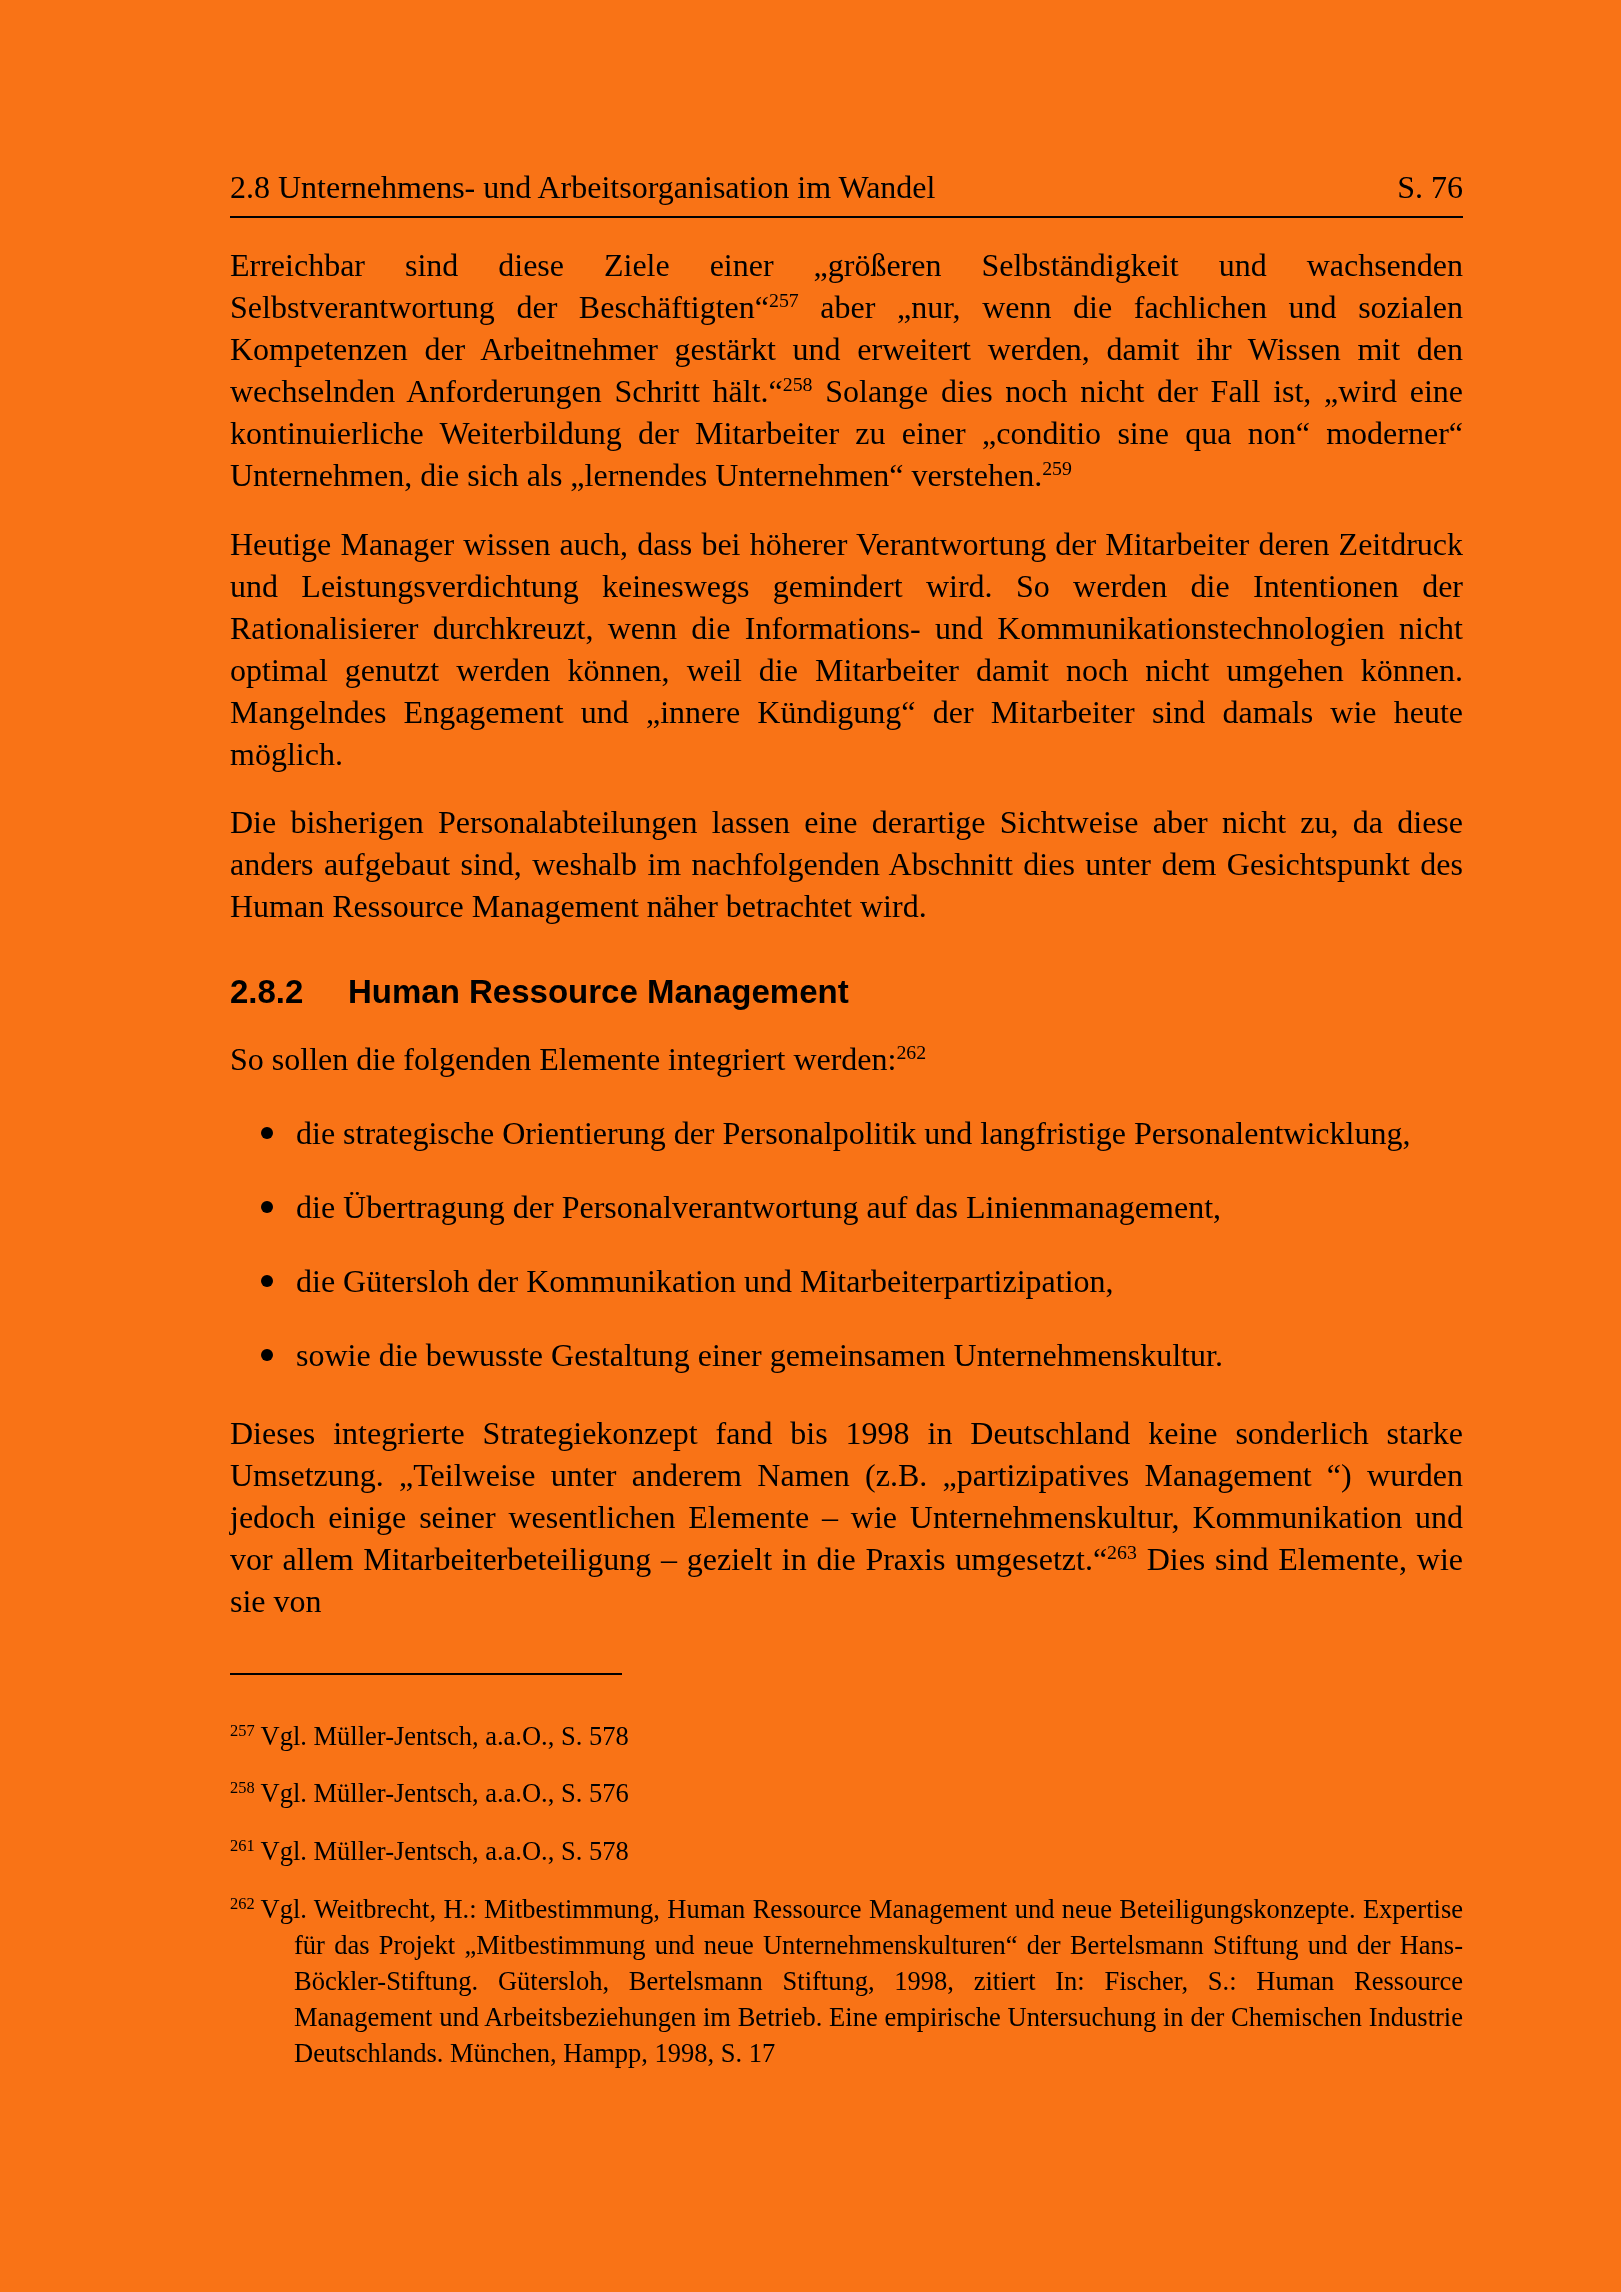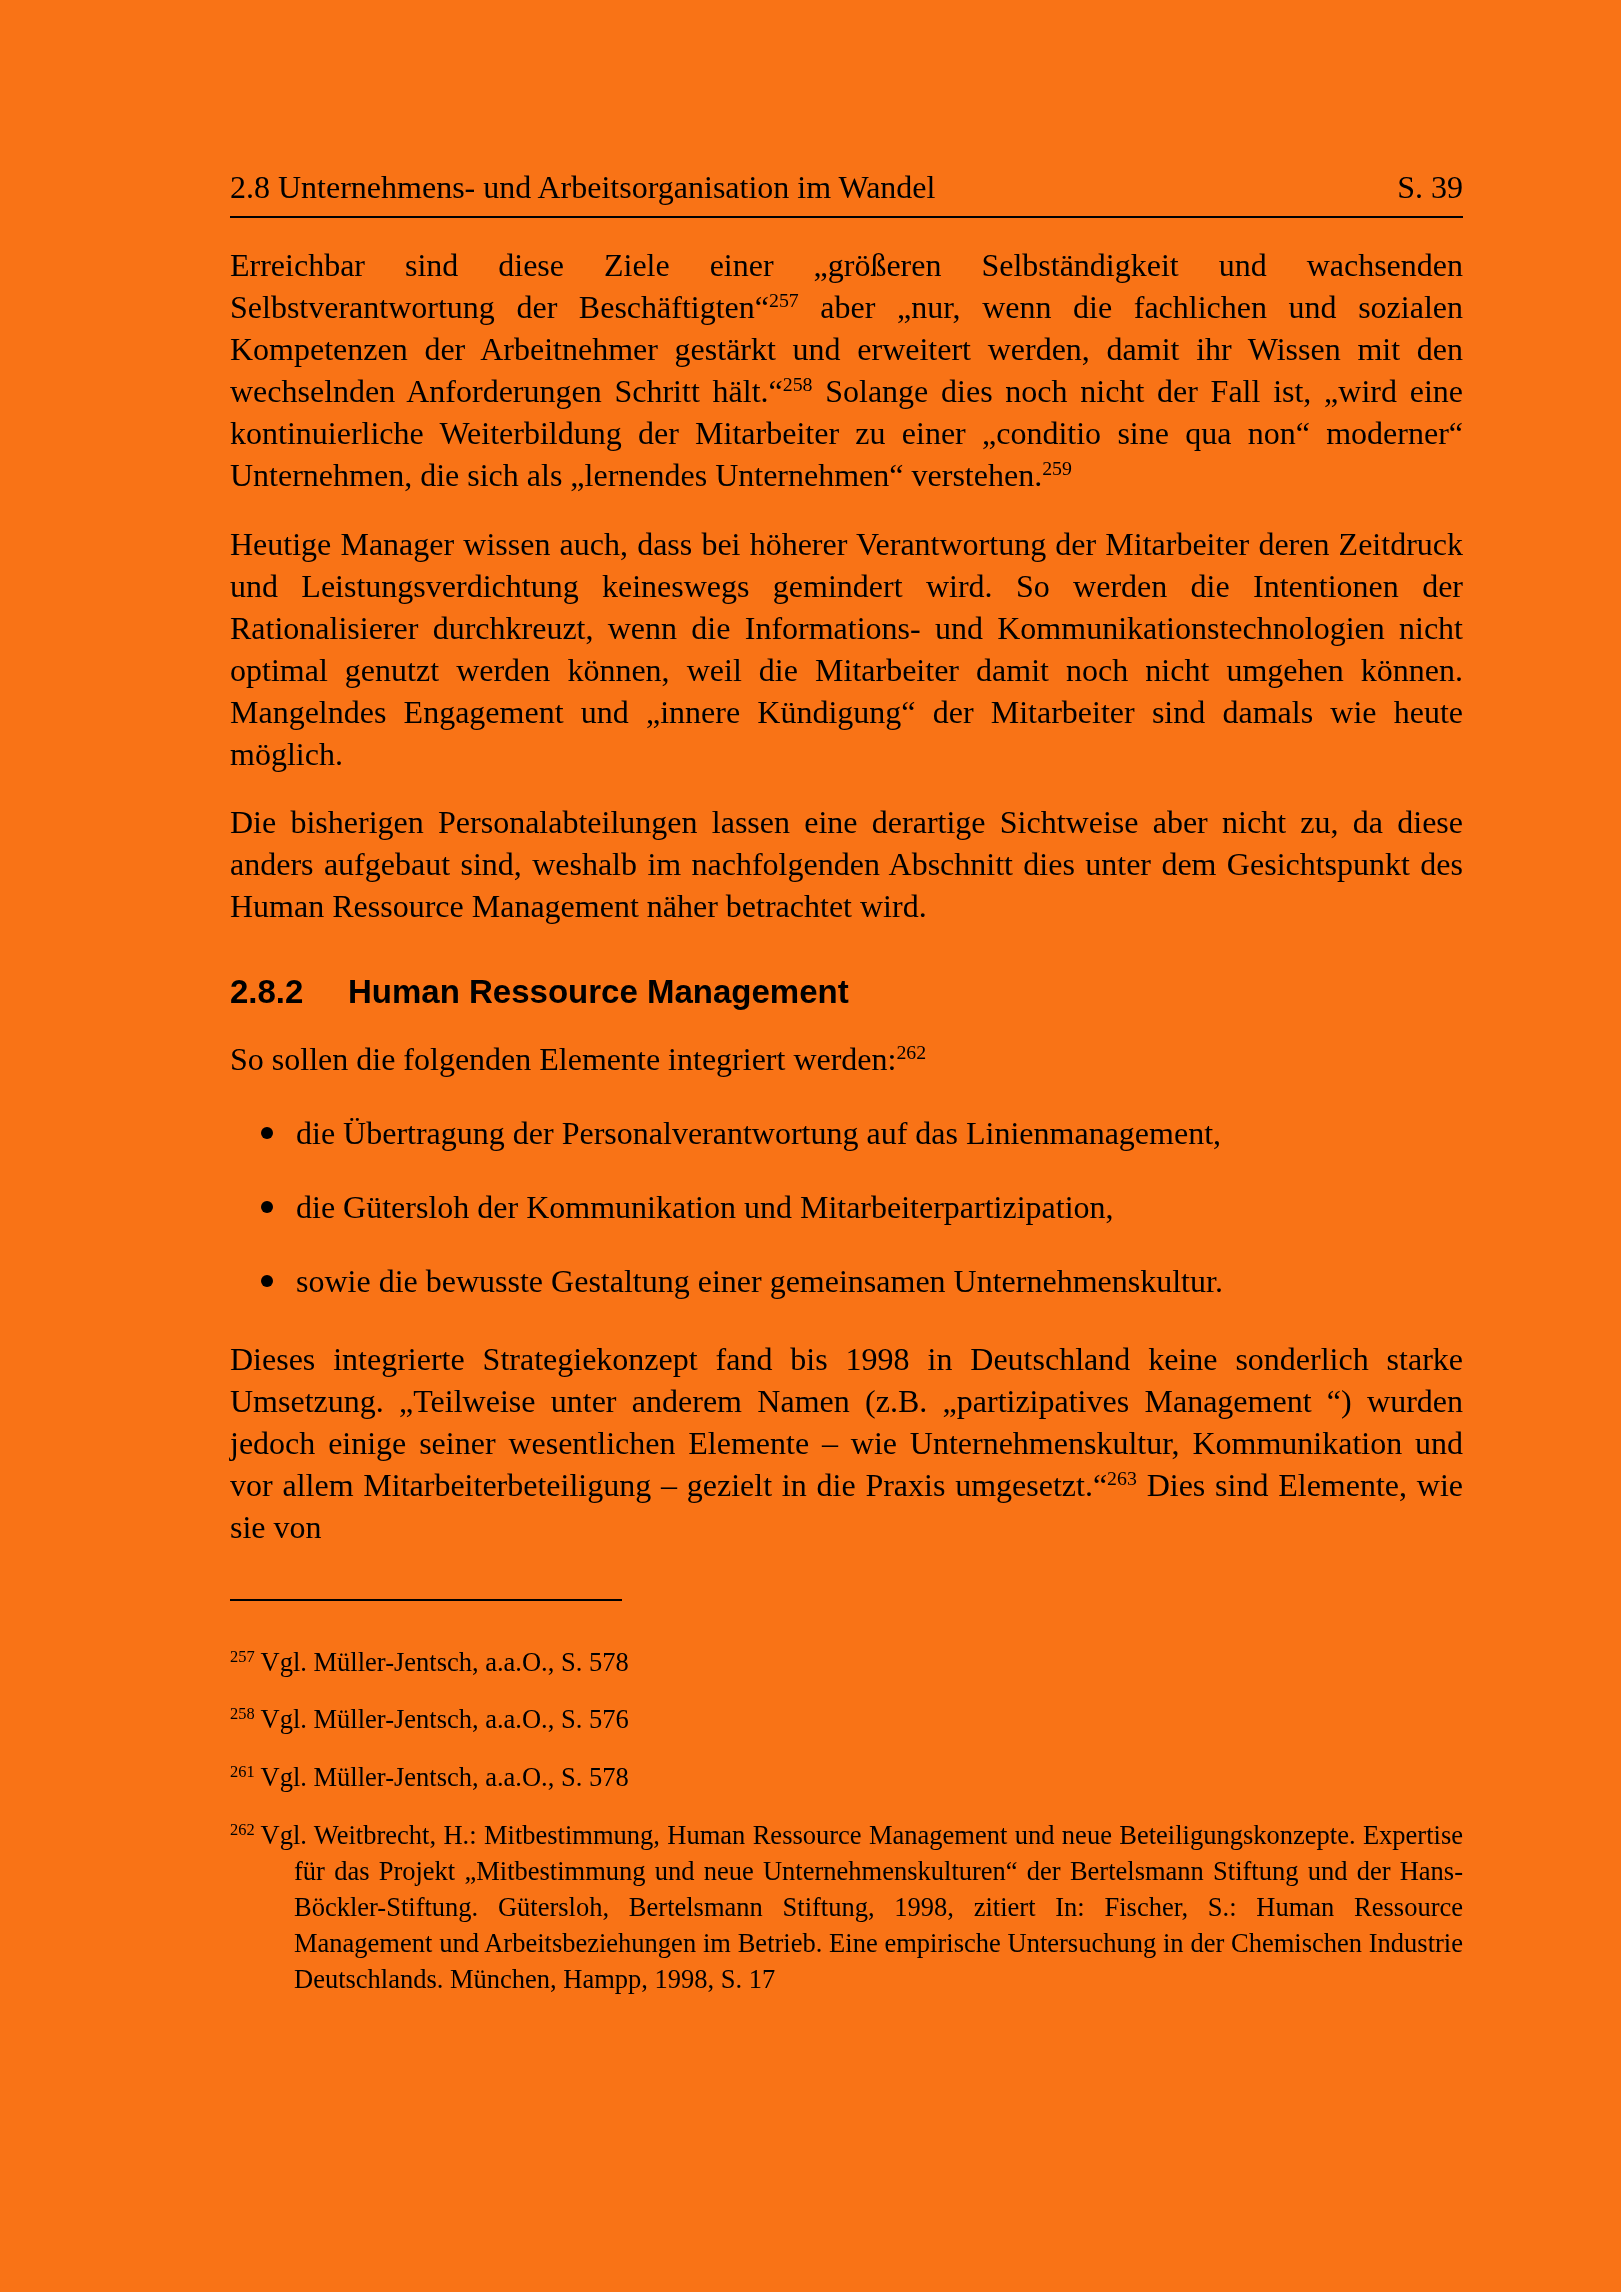--- a/index.html
+++ b/index.html
@@ -100,32 +100,33 @@
   .footnote sup.fnref { margin-right: 5.9px; }
 </style>
 </head>
 <body>
 
 <div class="page">
   <div class="content">
 
     <div class="running-header">
       <span>2.8 Unternehmens- und Arbeitsorganisation im Wandel</span>
-      <span>S. 39</span>
+      <span>S. 76</span>
     </div>
 
     <p class="body-para">Erreichbar sind diese Ziele einer „größeren Selbständigkeit und wachsenden Selbstverantwortung der Beschäftigten“<sup class="fnref">257</sup> aber „nur, wenn die fachlichen und sozialen Kompetenzen der Arbeitnehmer gestärkt und erweitert werden, damit ihr Wissen mit den wechselnden Anforderungen Schritt hält.“<sup class="fnref">258</sup> Solange dies noch nicht der Fall ist, „wird eine kontinuierliche Weiterbildung der Mitarbeiter zu einer „conditio sine qua non“ moderner“ Unternehmen, die sich als „lernendes Unternehmen“ verstehen.<sup class="fnref">259</sup></p>
     <p class="body-para">Heutige Manager wissen auch, dass bei höherer Verantwortung der Mitarbeiter deren Zeitdruck und Leistungsverdichtung keineswegs gemindert wird. So werden die Intentionen der Rationalisierer durchkreuzt, wenn die Informations- und Kommunikationstechnologien nicht optimal genutzt werden können, weil die Mitarbeiter damit noch nicht umgehen können. Mangelndes Engagement und „innere Kündigung“ der Mitarbeiter sind damals wie heute möglich.</p>
     <p class="body-para">Die bisherigen Personalabteilungen lassen eine derartige Sichtweise aber nicht zu, da diese anders aufgebaut sind, weshalb im nachfolgenden Abschnitt dies unter dem Gesichtspunkt des Human Ressource Management näher betrachtet wird.</p>
 
     <h2 class="section-heading"><span class="sec-num">2.8.2</span><span>Human Ressource Management</span></h2>
 
     <p class="body-para">So sollen die folgenden Elemente integriert werden:<sup class="fnref">262</sup></p>
 
     <ul class="bullet-list">
+      <li>die strategische Orientierung der Personalpolitik und langfristige Personalentwicklung,</li>
       <li>die Übertragung der Personalverantwortung auf das Linienmanagement,</li>
       <li>die Gütersloh der Kommunikation und Mitarbeiterpartizipation,</li>
       <li>sowie die bewusste Gestaltung einer gemeinsamen Unternehmenskultur.</li>
     </ul>
 
     <p class="body-para" style="margin-top:36px;">Dieses integrierte Strategiekonzept fand bis 1998 in Deutschland keine sonderlich starke Umsetzung. „Teilweise unter anderem Namen (z.B. „partizipatives Management “) wurden jedoch einige seiner wesentlichen Elemente – wie Unternehmenskultur, Kommunikation und vor allem Mitarbeiterbeteiligung – gezielt in die Praxis umgesetzt.“<sup class="fnref">263</sup> Dies sind Elemente, wie sie von</p>
 
     <div class="footnote-area">
       <div class="footnote-rule"></div>
       <div class="footnotes">

